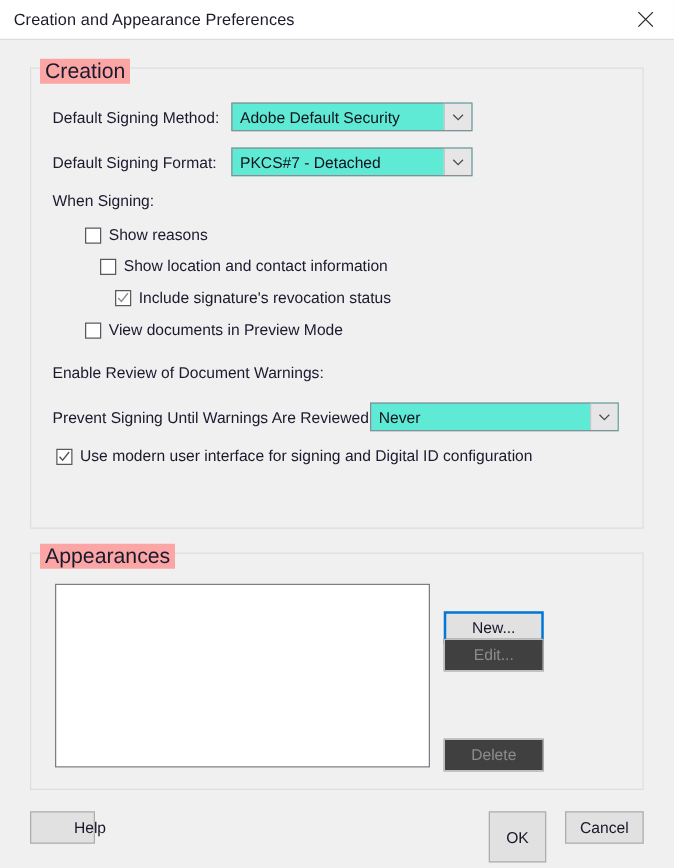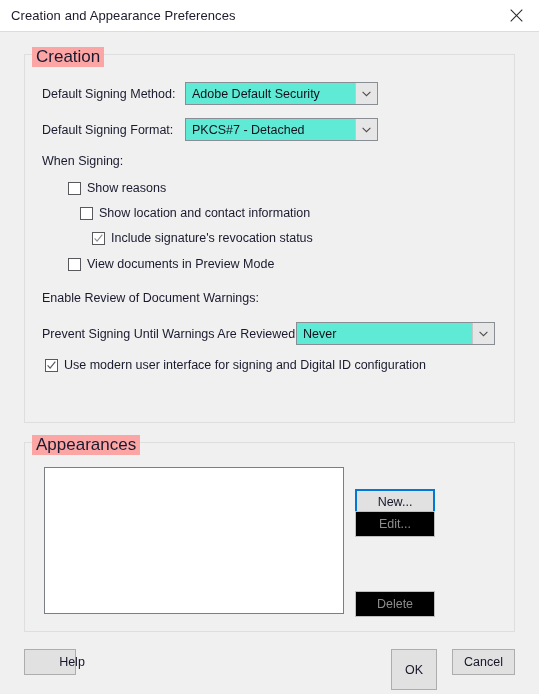--- a/index.html
+++ b/index.html
@@ -166,21 +166,21 @@
     display: flex;
     align-items: center;
     justify-content: center;
     white-space: nowrap;
   }
   .btn.focused {
     border: 2px solid #0078d7;
     background: #e1e1e1;
   }
   .btn.disabled {
-    background: #000000;
+    background: #404040;
     border: 1px solid #bfbfbf;
     color: #8d8d8d;
   }
 
   #btn-new       { left: 355px; top: 471px; width: 80px; height: 26px; margin-top: 18px; }
   #btn-edit      { left: 355px; top: 511px; width: 80px; height: 26px; }
   #btn-duplicate { left: 355px; top: 551px; width: 80px; height: 26px; }
   #btn-delete    { left: 355px; top: 591px; width: 80px; height: 26px; }
   #btn-help      { left: 24px;  top: 649px; width: 52px; height: 26px; padding-left: 44px; }
   #btn-ok        { left: 391px; top: 649px; width: 46px; height: 41px; }

